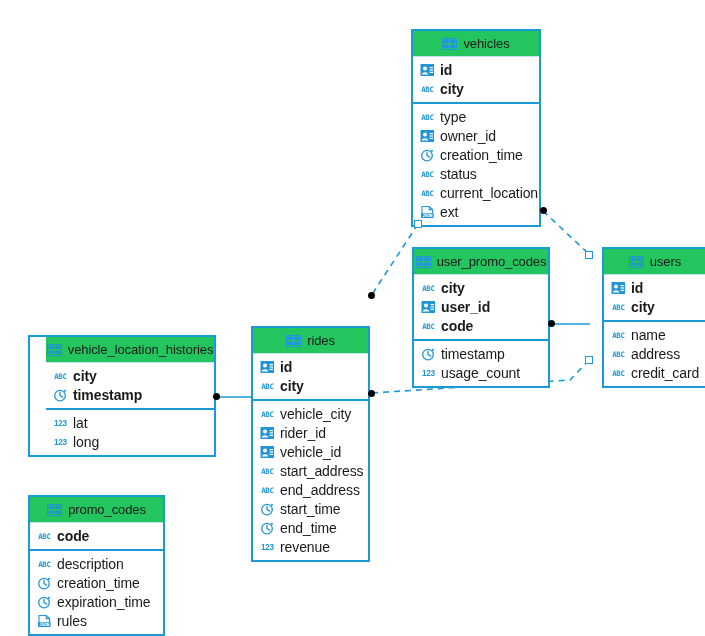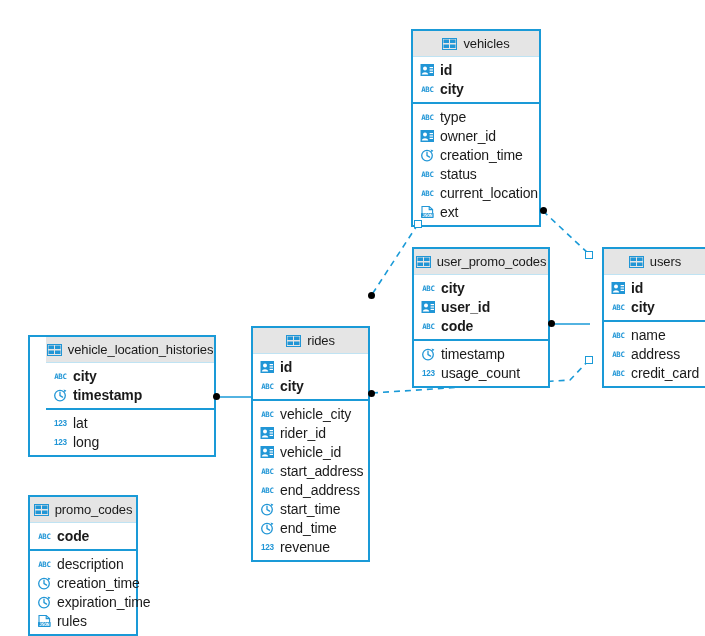--- a/index.html
+++ b/index.html
@@ -36,21 +36,21 @@
     z-index: 2;
   }
   .tbl-header {
     box-sizing: border-box;
     height: 26px;
     display: flex;
     align-items: center;
     justify-content: center;
     gap: 6px;
     border-bottom: 1px solid #bfe3f3;
-    background: #e5e5e5;
+    background: #22c55e;
     padding: 0 6px;
   }
   .tbl-title {
     font-size: 13px;
     color: #1a1a1a;
     white-space: nowrap;
     letter-spacing: -0.1px;
   }
   .tbl-section {
     box-sizing: border-box;
@@ -517,21 +517,21 @@
         <div class="field-row">
           <span class="ficon">
             <svg width="15" height="14" viewBox="0 0 15 14">
               <text x="7.5" y="10.4" font-family="Liberation Sans, sans-serif" font-size="8.2" font-weight="bold" fill="#2196d6" text-anchor="middle" letter-spacing="-0.3">123</text>
             </svg>
           </span>
           <span class="field-name">long</span>
         </div>
       </div>
     </div>
-    <div class="table-node" style="left: 28px; top: 495px; width: 110px;">
+    <div class="table-node" style="left: 28px; top: 495px; width: 137px;">
       <div class="tbl-header">
         <span class="ficon">
           <svg width="15" height="14" viewBox="0 0 15 14">
             <rect x="0.5" y="1.5" width="14" height="11" fill="none" stroke="#2196d6" stroke-width="1"></rect>
             <rect x="1.5" y="2.5" width="5.5" height="3.5" fill="#2196d6"></rect>
             <rect x="8" y="2.5" width="5.5" height="3.5" fill="#2196d6"></rect>
             <rect x="1.5" y="7.5" width="5.5" height="3.5" fill="#2196d6"></rect>
             <rect x="8" y="7.5" width="5.5" height="3.5" fill="#2196d6"></rect>
           </svg>
         </span>

